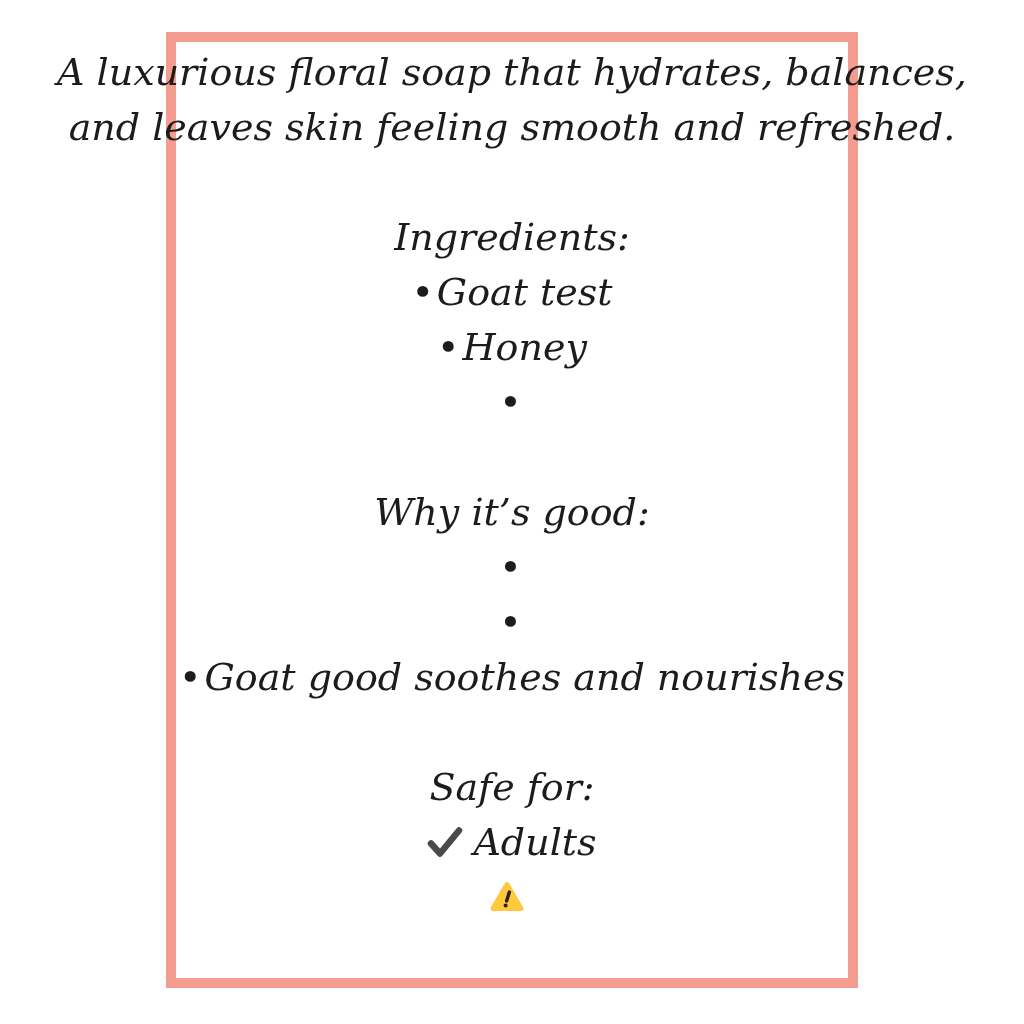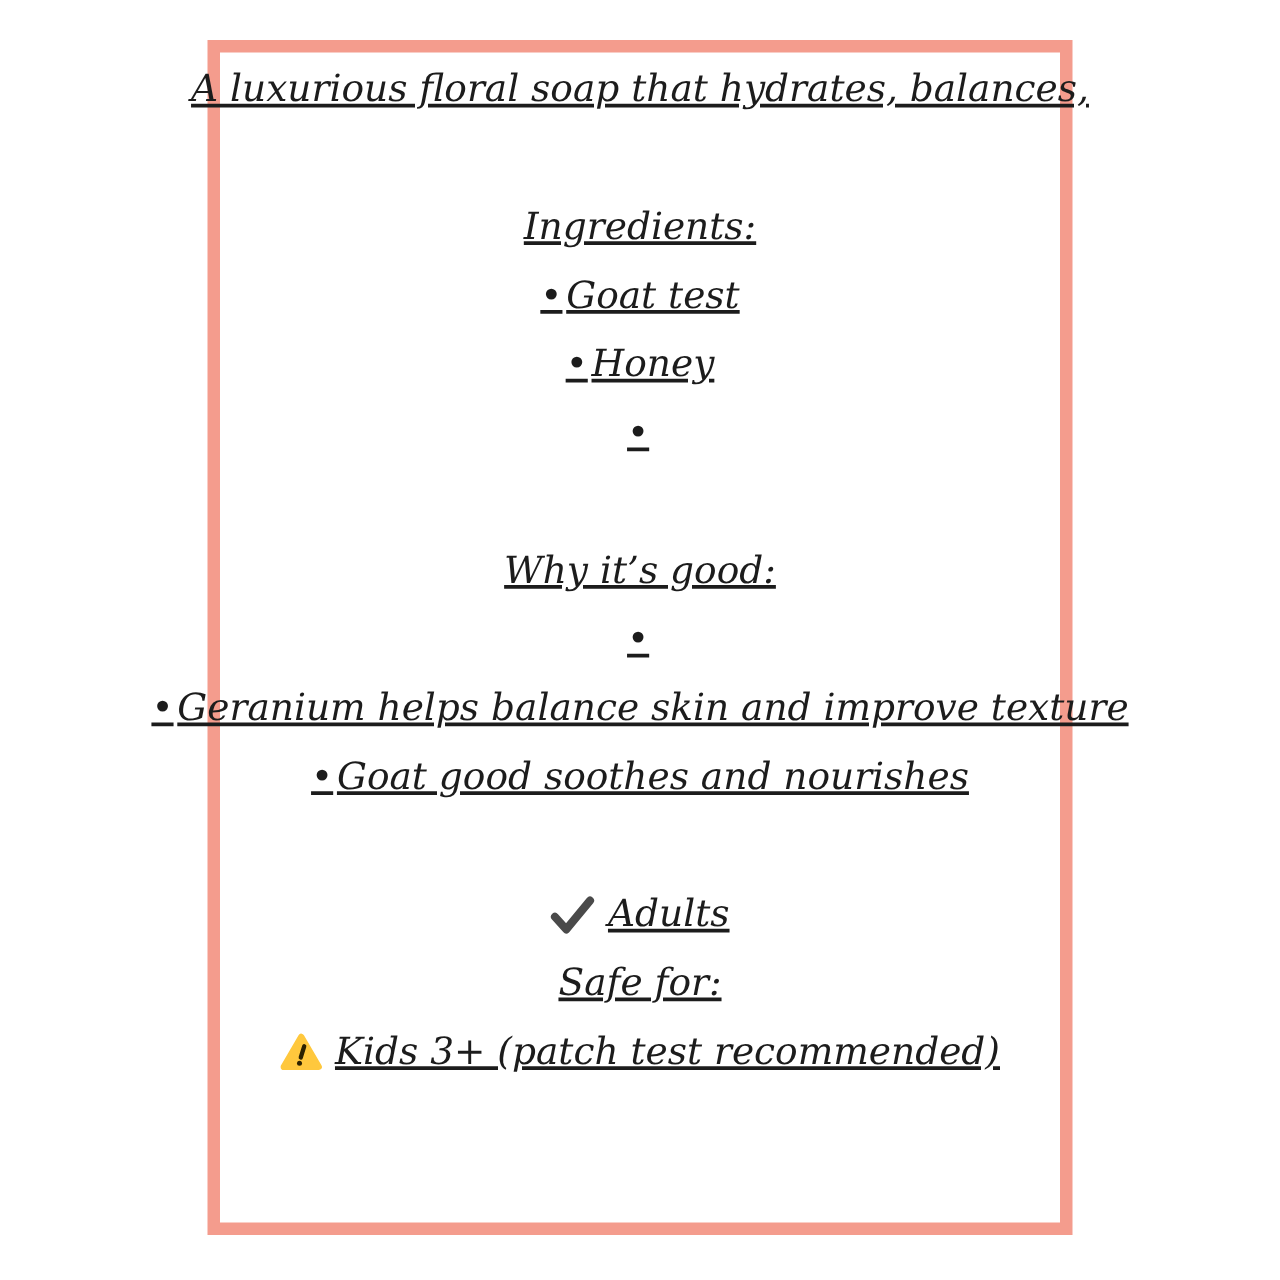--- a/index.html
+++ b/index.html
@@ -29,25 +29,24 @@
     top: 44px;
     width: 1024px;
   }
   .line {
     height: 55px;
     display: flex;
     align-items: center;
     justify-content: center;
     font-family: "DejaVu Serif", "Liberation Serif", serif;
     font-style: italic;
-    font-size: 30px;
+    font-size: 38px;
     color: var(--text-color);
     white-space: nowrap;
     letter-spacing: 0px;
-    text-decoration: underline;
   }
   .spacer {
     height: 55px;
   }
   .bullet {
     margin-right: 3px;
     font-style: normal;
   }
   .icon {
     display: inline-flex;
@@ -59,20 +58,21 @@
   }
 </style>
 </head>
 <body style="background: rgb(255, 255, 255);">
 
 <div class="frame"></div>
 
 <div class="content">
 
   <div class="line">A luxurious floral soap that hydrates, balances,</div>
+  <div class="line">and leaves skin feeling smooth and refreshed.</div>
 
   <div class="spacer"></div>
 
   <div class="line">Ingredients:</div>
   <div class="line">
     <span class="bullet">•</span>
     <span>Goat test</span>
   </div>
   <div class="line">
     <span class="bullet">•</span>
@@ -83,44 +83,42 @@
   </div>
 
   <div class="spacer"></div>
 
   <div class="line">Why it’s good:</div>
   <div class="line">
     <span class="bullet">•</span>
   </div>
   <div class="line">
     <span class="bullet">•</span>
-    <span>Geranium helps balance skin and improve texture</span>
   </div>
   <div class="line">
     <span class="bullet">•</span>
     <span>Goat good soothes and nourishes</span>
   </div>
 
   <div class="spacer"></div>
+
+  <div class="line">Safe for:</div>
 
   <div class="line">
     <span class="icon">
       <svg width="36" height="32" viewBox="0 0 36 32">
         <path d="M4 17.5 L13 27.5 L32 4.5" fill="none" stroke-width="6.5" stroke-linecap="round" stroke-linejoin="round" stroke="#4A4A4A"></path>
       </svg>
     </span>
     <span>Adults</span>
   </div>
 
-  <div class="line">Safe for:</div>
-
   <div class="line">
     <span class="icon">
       <svg width="34" height="31" viewBox="0 0 34 31">
         <path d="M17 3.5 L31 27.5 L3 27.5 Z" stroke-width="5" stroke-linejoin="round" fill="#FFC83D" stroke="#FFC83D"></path>
         <path d="M19.4 11 L16.6 20" fill="none" stroke-width="3.4" stroke-linecap="round" stroke="#2B2100"></path>
         <circle cx="15.6" cy="24.6" r="2" fill="#2B2100"></circle>
       </svg>
     </span>
-    <span>Kids 3+ (patch test recommended)</span>
   </div>
 
 </div>
 
 </body></html>

